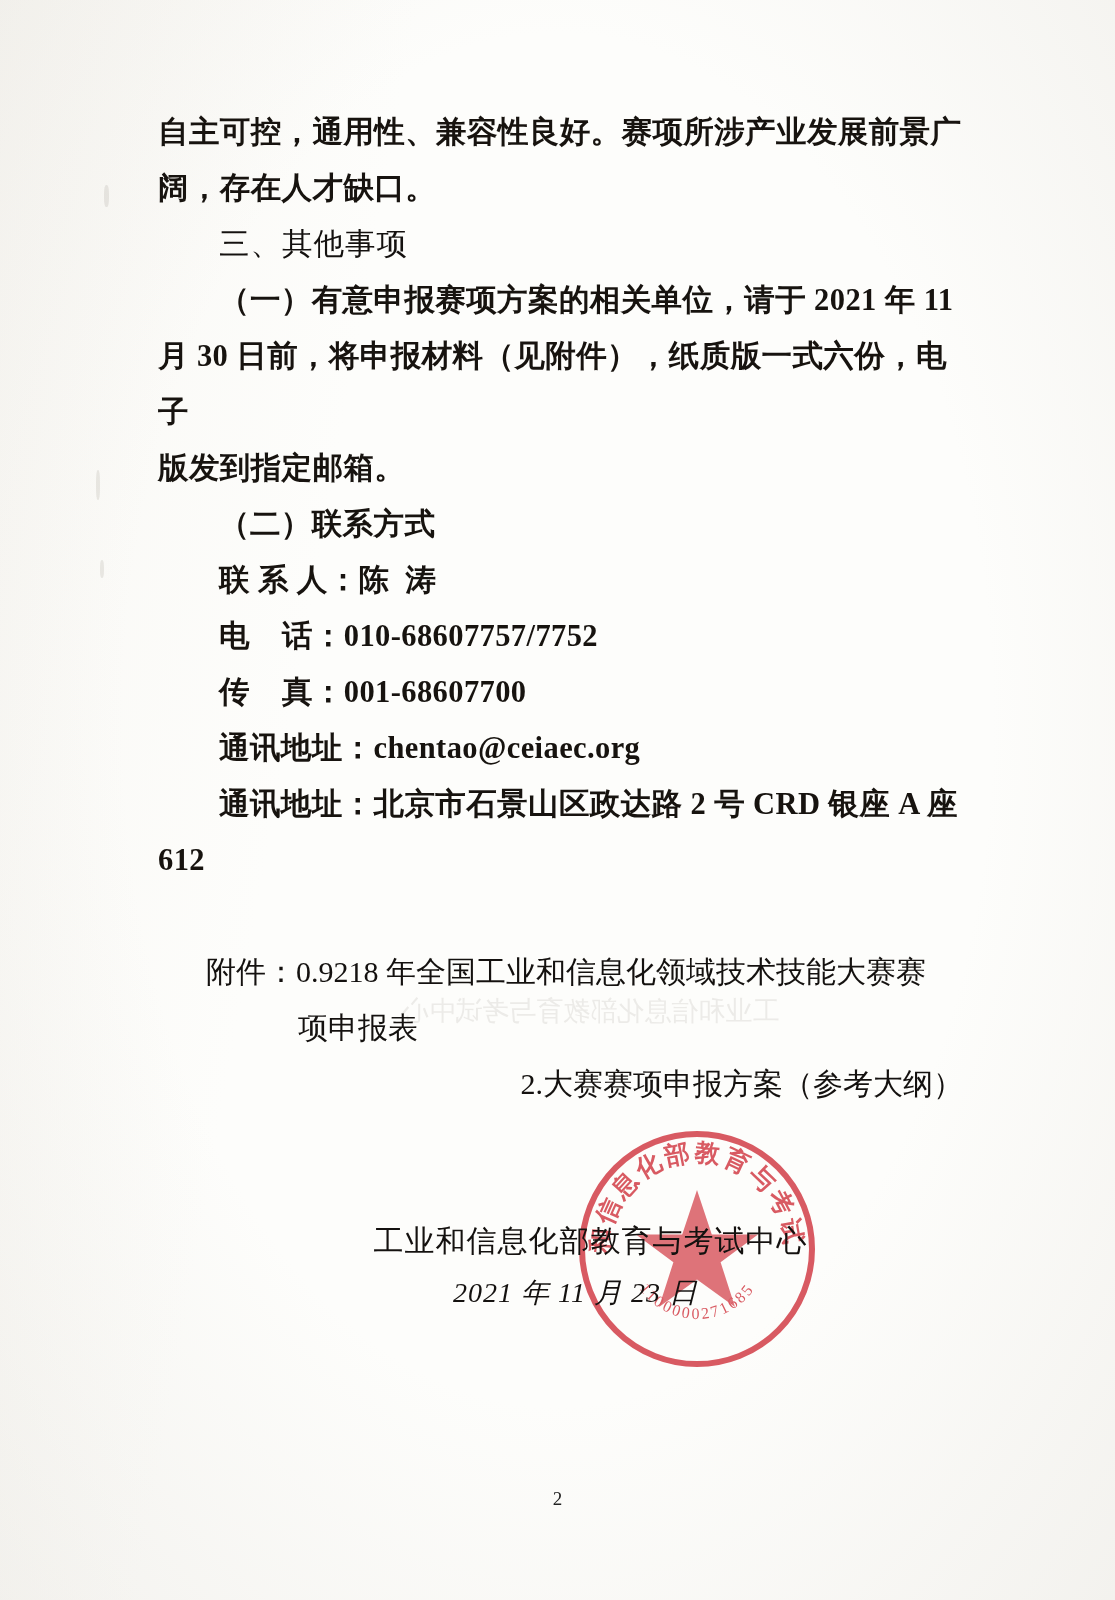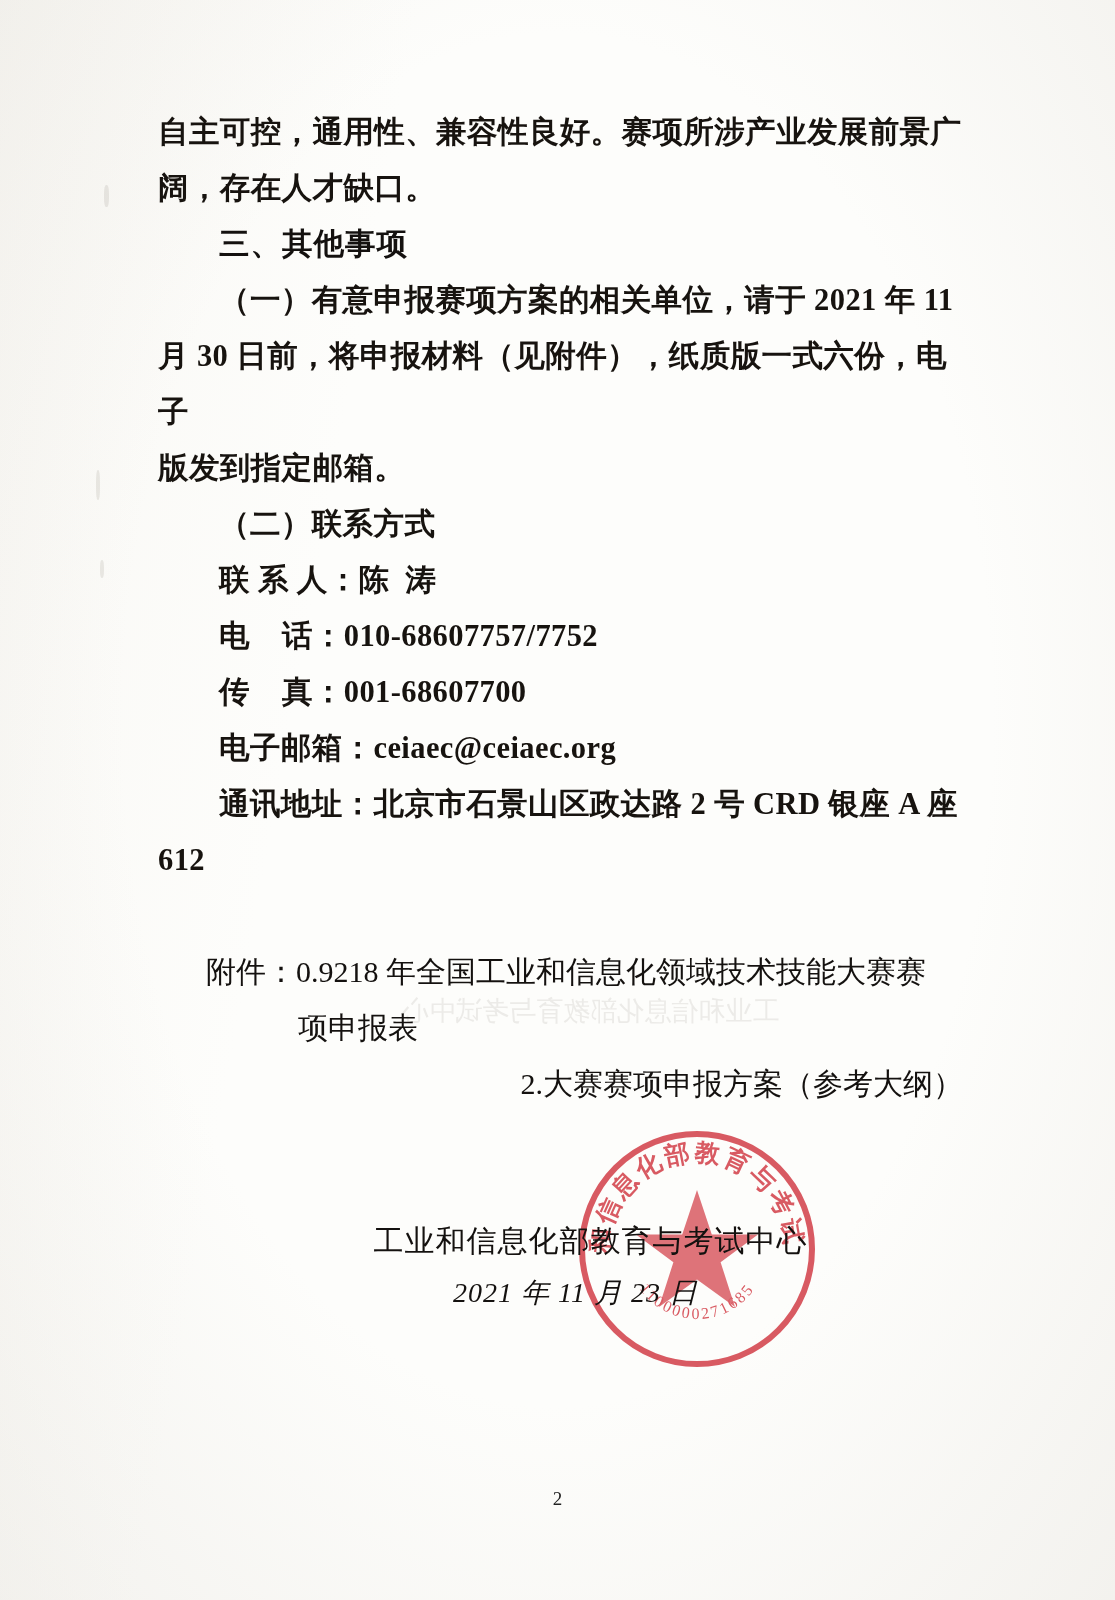--- a/index.html
+++ b/index.html
@@ -40,21 +40,21 @@
     line-height: 56px;
     letter-spacing: 0.4px;
     white-space: pre-wrap;
     color: #17130f;
     font-weight: bold;
   }
   .indent2 { text-indent: 61px; }
   .heading {
     font-size: 30.5px;
     line-height: 56px;
-    font-weight: bold;
+    font-weight: normal;
     text-indent: 61px;
     letter-spacing: 1px;
   }
   .blockgap { height: 52px; }
   .attach-wrap { margin-top: 4px; }
   .attach-line {
     font-size: 30px;
     line-height: 56px;
     text-indent: 48px;
   }
@@ -150,21 +150,21 @@
 
     <div class="line indent2">（一）有意申报赛项方案的相关单位，请于 2021 年 11</div>
     <div class="line">月 30 日前，将申报材料（见附件），纸质版一式六份，电子</div>
     <div class="line">版发到指定邮箱。</div>
 
     <div class="line indent2">（二）联系方式</div>
 
     <div class="line indent2">联 系 人：陈  涛</div>
     <div class="line indent2">电    话：010-68607757/7752</div>
     <div class="line indent2">传    真：001-68607700</div>
-    <div class="line indent2">电子邮箱：ceiaec@ceiaec.org</div>
+    <div class="line indent2">通讯地址：chentao@ceiaec.org</div>
     <div class="line indent2">通讯地址：北京市石景山区政达路 2 号 CRD 银座 A 座 612</div>
 
     <div class="blockgap"></div>
 
     <div class="attach-wrap">
       <div class="attach-line">附件：0.9218 年全国工业和信息化领域技术技能大赛赛</div>
       <div class="attach-sub">项申报表</div>
       <div class="attach-line2">2.大赛赛项申报方案（参考大纲）</div>
     </div>
   </div>

